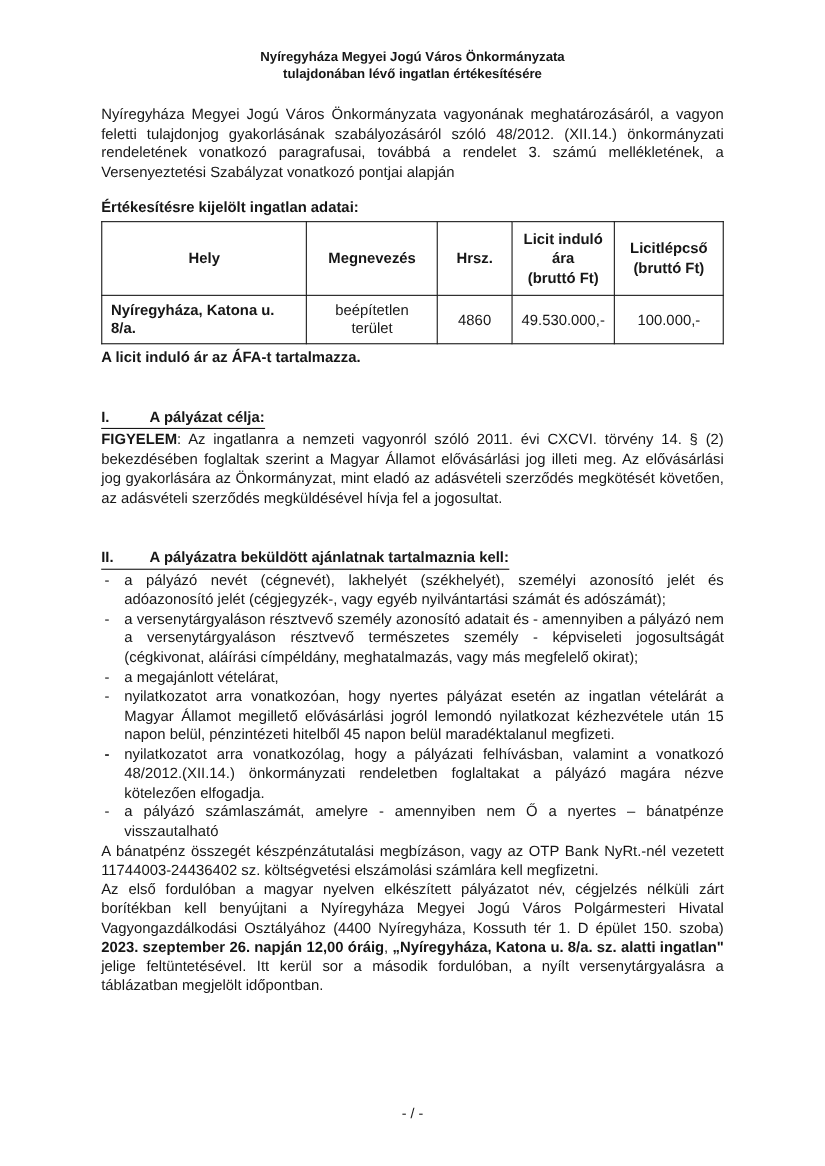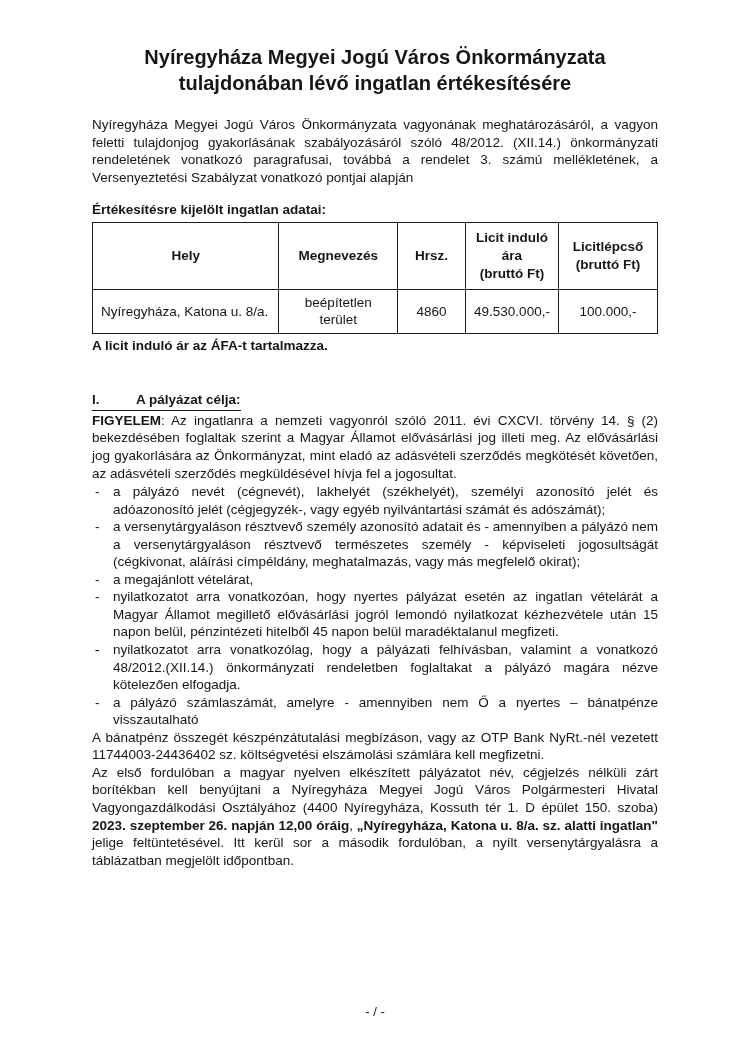--- a/index.html
+++ b/index.html
@@ -14,42 +14,42 @@
     overflow:hidden;
   }
   .page { padding:44px 92px 0 92px; }
 
   .doc-title {
     text-align:center; font-weight:bold; font-size:14.5px;
     text-decoration:underline;
     margin:0 0 18px 0;
   }
   .doc-subtitle {
-    text-align:center; font-weight:bold; font-size:20px;
+    text-align:center; font-weight:bold; font-size:12px;
     margin:0 0 20px 0;
   }
   .doc-subtitle div { line-height:1.3; }
 
   p.body-par { margin:0; text-align:justify; }
   .procedure-line { text-align:center; font-weight:bold; margin:0; }
   .sale-par { margin-top:17px; }
   sup { font-size:9px; vertical-align:super; line-height:0; }
 
   .tbl-heading { font-weight:bold; margin:15px 0 3px 0; }
   table.property-table { width:100%; border-collapse:collapse; table-layout:fixed; }
   .property-table th, .property-table td {
     border:1.6px solid #1a1a1a;
     padding:4px 6px;
     vertical-align:middle;
     text-align:center;
     font-size:13.5px;
   }
   .property-table th { font-weight:bold; height:58px; }
   .property-table td { height:32px; }
-  .property-table td.cell-left { text-align:left; padding-left:8px; }
+  .property-table td.cell-left { text-align:left; padding-left:8px;font-weight:bold; }
   .th-line { display:block; }
   .col-hely { width:33%; } .col-megn { width:21%; } .col-hrsz { width:12%; }
   .col-licit { width:16.5%; } .col-lepcso { width:17.5%; }
 
   .tbl-note { font-weight:bold; margin:3px 0 0 0; }
 
   .sec-head { margin:17px 0 0 0; font-weight:bold; }
   .sec-head-inner { display:inline-block; border-bottom:1.6px solid #161616; padding-bottom:1px;margin-top:20px; }
   .sec-num { display:inline-block; width:44px; }
 
@@ -127,20 +127,23 @@
 
   <p class="tbl-note">A licit induló ár az ÁFA-t tartalmazza.</p>
 
   <div class="sec-head">
     <span class="sec-head-inner"><span class="sec-num">I.</span><span>A pályázat célja:</span></span>
   </div>
   <div class="sec-body">
     <p class="body-par"><b>FIGYELEM</b><span>: Az ingatlanra a nemzeti vagyonról szóló 2011. évi CXCVI. törvény 14. § (2) bekezdésében foglaltak szerint a Magyar Államot elővásárlási jog illeti meg. Az elővásárlási jog gyakorlására az Önkormányzat, mint eladó az adásvételi szerződés megkötését követően, az adásvételi szerződés megküldésével hívja fel a jogosultat.</span></p>
   </div>
 
+  <div class="sec-head">
+    <span class="sec-head-inner"><span class="sec-num">II.</span><span>A pályázatra beküldött ajánlatnak tartalmaznia kell:</span></span>
+  </div>
   <div class="bullets">
     <p class="bullet"><span class="dash">-</span><span>a pályázó nevét (cégnevét), lakhelyét (székhelyét), személyi azonosító jelét és adóazonosító jelét (cégjegyzék-, vagy egyéb nyilvántartási számát és adószámát);</span></p>
     <p class="bullet"><span class="dash">-</span><span>a versenytárgyaláson résztvevő személy azonosító adatait és - amennyiben a pályázó nem a versenytárgyaláson résztvevő természetes személy - képviseleti jogosultságát (cégkivonat, aláírási címpéldány, meghatalmazás, vagy más megfelelő okirat);</span></p>
     <p class="bullet"><span class="dash">-</span><span>a megajánlott vételárat,</span></p>
     <p class="bullet"><span class="dash">-</span><span>nyilatkozatot arra vonatkozóan, hogy nyertes pályázat esetén az ingatlan vételárát a Magyar Államot megillető elővásárlási jogról lemondó nyilatkozat kézhezvétele után 15 napon belül, pénzintézeti hitelből 45 napon belül maradéktalanul megfizeti.</span></p>
     <p class="bullet"><span class="dash">-</span></p>
     <p class="bullet"><span class="dash">-</span><span>nyilatkozatot arra vonatkozólag, hogy a pályázati felhívásban, valamint a vonatkozó 48/2012.(XII.14.) önkormányzati rendeletben foglaltakat a pályázó magára nézve kötelezően elfogadja.</span></p>
     <p class="bullet"><span class="dash">-</span><span>a pályázó számlaszámát, amelyre - amennyiben nem Ő a nyertes – bánatpénze visszautalható</span></p>
   </div>
   <p class="body-par closing-par">A bánatpénz összegét készpénzátutalási megbízáson, vagy az OTP Bank NyRt.-nél vezetett 11744003-24436402 sz. költségvetési elszámolási számlára kell megfizetni.</p>

